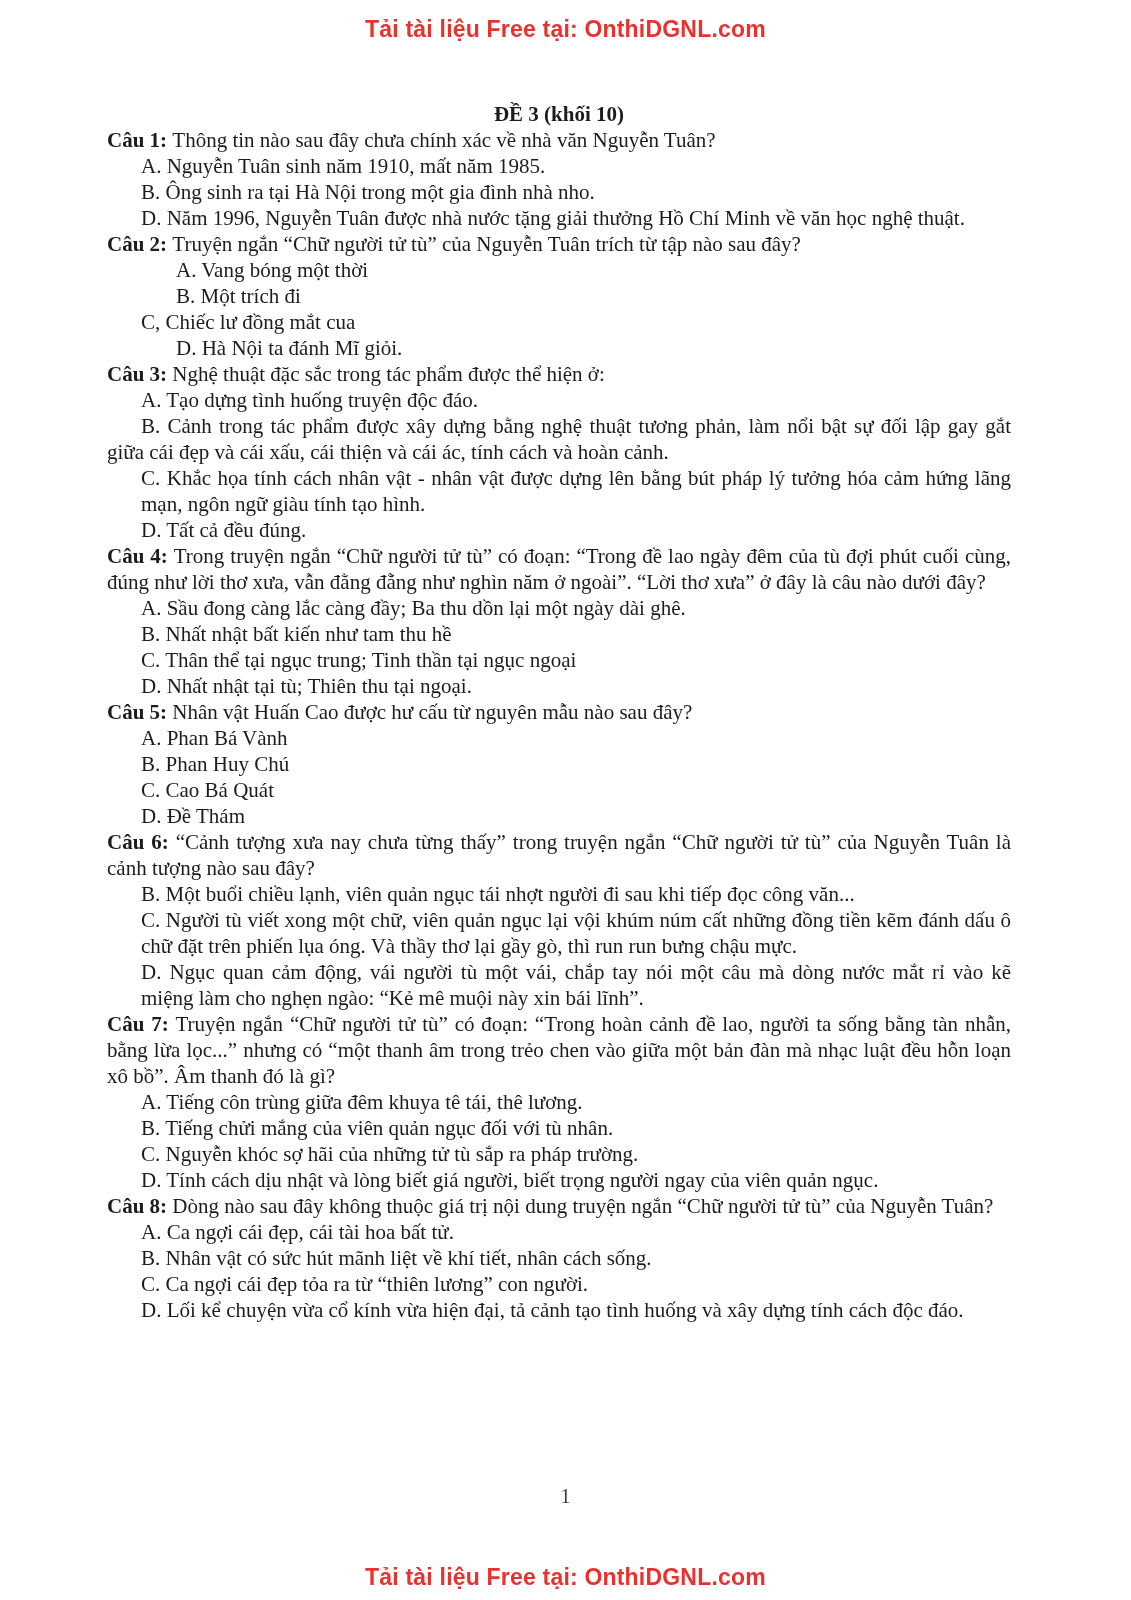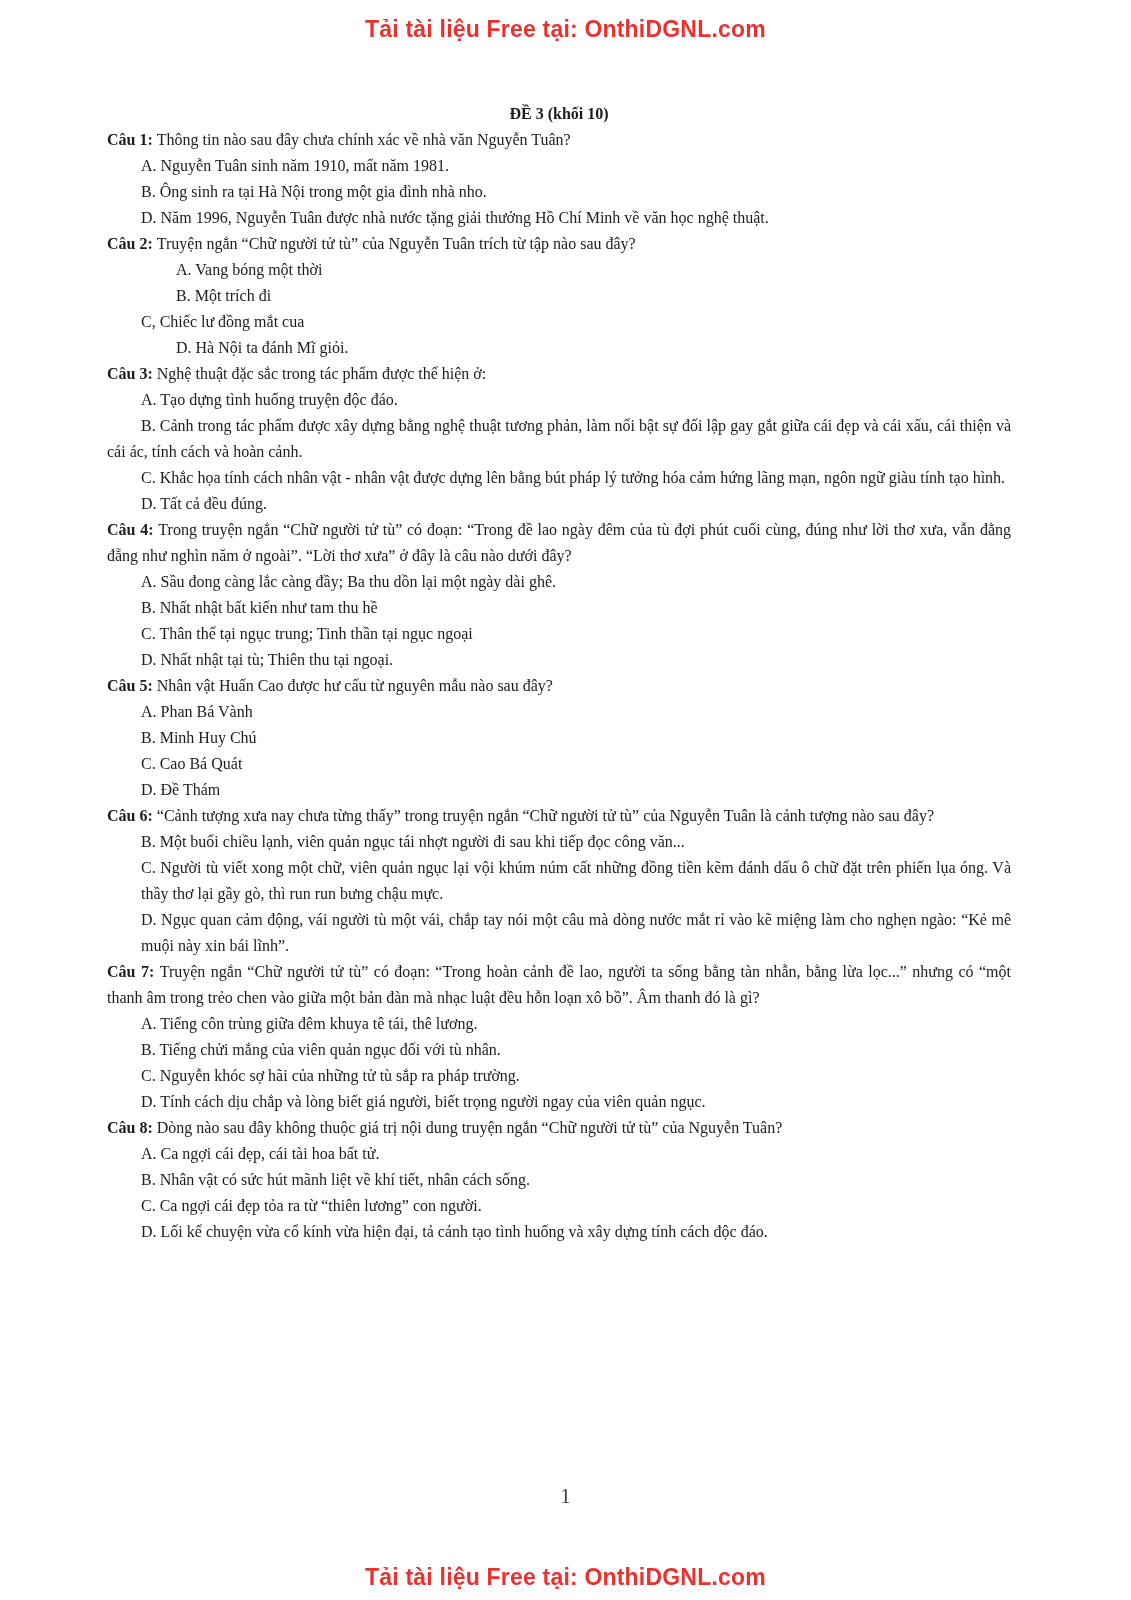--- a/index.html
+++ b/index.html
@@ -20,21 +20,21 @@
     font-family:"Liberation Sans", sans-serif;
     font-weight:700;
     font-size:23px;
     letter-spacing:0.2px;
     color:var(--accent, #e8322f);
   }
   .banner-top { top:12px; }
   .banner-bottom { bottom:13px; }
   .content {
     position:absolute; top:97px; left:107px; width:904px;
-    font-size:16px; line-height:26px;
+    font-size:21px; line-height:26px;
   }
   .doc-title { text-align:center; font-weight:700; }
   .q-text { text-align:justify; }
   .q-label { font-weight:700; }
   .option { text-align:justify; }
   .option.hang.ind-1 { padding-left:62px; text-indent:-28px; }
   .option.block.ind-1 { padding-left:34px; }
   .option.block.ind-2 { padding-left:69px; }
   .option.firstline.ind-1 { text-indent:34px; }
   .page-number {
@@ -46,21 +46,21 @@
 <body>
 
 <div class="page">
   <div class="banner banner-top">Tải tài liệu Free tại: OnthiDGNL.com</div>
 
   <div class="content">
     <p class="doc-title">ĐỀ 3 (khối 10)</p>
     <div>
         <div>
           <p class="q-text"><span class="q-label">Câu 1: </span>Thông tin nào sau đây chưa chính xác về nhà văn Nguyễn Tuân?</p>
-          <p class="option hang ind-1">A. Nguyễn Tuân sinh năm 1910, mất năm 1981.</p>
+          <p class="option hang ind-1">A. Nguyễn Tuân sinh năm 1910, mất năm 1985.</p>
           <p class="option hang ind-1">B. Ông sinh ra tại Hà Nội trong một gia đình nhà nho.</p>
           <p class="option hang ind-1">D. Năm 1996, Nguyễn Tuân được nhà nước tặng giải thưởng Hồ Chí Minh về văn học nghệ thuật.</p>
         </div>
         <div>
           <p class="q-text"><span class="q-label">Câu 2: </span>Truyện ngắn “Chữ người tử tù” của Nguyễn Tuân trích từ tập nào sau đây?</p>
           <p class="option block ind-2">A. Vang bóng một thời</p>
           <p class="option block ind-2">B. Một trích đi</p>
           <p class="option block ind-1">C, Chiếc lư đồng mắt cua</p>
           <p class="option block ind-2">D. Hà Nội ta đánh Mĩ giỏi.</p>
         </div>
@@ -74,36 +74,36 @@
         <div>
           <p class="q-text"><span class="q-label">Câu 4: </span>Trong truyện ngắn “Chữ người tử tù” có đoạn: “Trong đề lao ngày đêm của tù đợi phút cuối cùng, đúng như lời thơ xưa, vẫn đằng đẵng như nghìn năm ở ngoài”. “Lời thơ xưa” ở đây là câu nào dưới đây?</p>
           <p class="option block ind-1">A. Sầu đong càng lắc càng đầy; Ba thu dồn lại một ngày dài ghê.</p>
           <p class="option block ind-1">B. Nhất nhật bất kiến như tam thu hề</p>
           <p class="option block ind-1">C. Thân thể tại ngục trung; Tinh thần tại ngục ngoại</p>
           <p class="option block ind-1">D. Nhất nhật tại tù; Thiên thu tại ngoại.</p>
         </div>
         <div>
           <p class="q-text"><span class="q-label">Câu 5: </span>Nhân vật Huấn Cao được hư cấu từ nguyên mẫu nào sau đây?</p>
           <p class="option block ind-1">A. Phan Bá Vành</p>
-          <p class="option block ind-1">B. Minh Huy Chú</p>
+          <p class="option block ind-1">B. Phan Huy Chú</p>
           <p class="option block ind-1">C. Cao Bá Quát</p>
           <p class="option block ind-1">D. Đề Thám</p>
         </div>
         <div>
           <p class="q-text"><span class="q-label">Câu 6: </span>“Cảnh tượng xưa nay chưa từng thấy” trong truyện ngắn “Chữ người tử tù” của Nguyễn Tuân là cảnh tượng nào sau đây?</p>
           <p class="option block ind-1">B. Một buổi chiều lạnh, viên quản ngục tái nhợt người đi sau khi tiếp đọc công văn...</p>
           <p class="option block ind-1">C. Người tù viết xong một chữ, viên quản ngục lại vội khúm núm cất những đồng tiền kẽm đánh dấu ô chữ đặt trên phiến lụa óng. Và thầy thơ lại gầy gò, thì run run bưng chậu mực.</p>
           <p class="option block ind-1">D. Ngục quan cảm động, vái người tù một vái, chắp tay nói một câu mà dòng nước mắt rỉ vào kẽ miệng làm cho nghẹn ngào: “Kẻ mê muội này xin bái lĩnh”.</p>
         </div>
         <div>
           <p class="q-text"><span class="q-label">Câu 7: </span>Truyện ngắn “Chữ người tử tù” có đoạn: “Trong hoàn cảnh đề lao, người ta sống bằng tàn nhẫn, bằng lừa lọc...” nhưng có “một thanh âm trong trẻo chen vào giữa một bản đàn mà nhạc luật đều hỗn loạn xô bồ”. Âm thanh đó là gì?</p>
           <p class="option block ind-1">A. Tiếng côn trùng giữa đêm khuya tê tái, thê lương.</p>
           <p class="option block ind-1">B. Tiếng chửi mắng của viên quản ngục đối với tù nhân.</p>
           <p class="option block ind-1">C. Nguyễn khóc sợ hãi của những tử tù sắp ra pháp trường.</p>
-          <p class="option block ind-1">D. Tính cách dịu chắp và lòng biết giá người, biết trọng người ngay của viên quản ngục.</p>
+          <p class="option block ind-1">D. Tính cách dịu nhật và lòng biết giá người, biết trọng người ngay của viên quản ngục.</p>
         </div>
         <div>
           <p class="q-text"><span class="q-label">Câu 8: </span>Dòng nào sau đây không thuộc giá trị nội dung truyện ngắn “Chữ người tử tù” của Nguyễn Tuân?</p>
           <p class="option block ind-1">A. Ca ngợi cái đẹp, cái tài hoa bất tử.</p>
           <p class="option block ind-1">B. Nhân vật có sức hút mãnh liệt về khí tiết, nhân cách sống.</p>
           <p class="option block ind-1">C. Ca ngợi cái đẹp tỏa ra từ “thiên lương” con người.</p>
           <p class="option block ind-1">D. Lối kể chuyện vừa cổ kính vừa hiện đại, tả cảnh tạo tình huống và xây dựng tính cách độc đáo.</p>
         </div>
       </div>
   </div>

